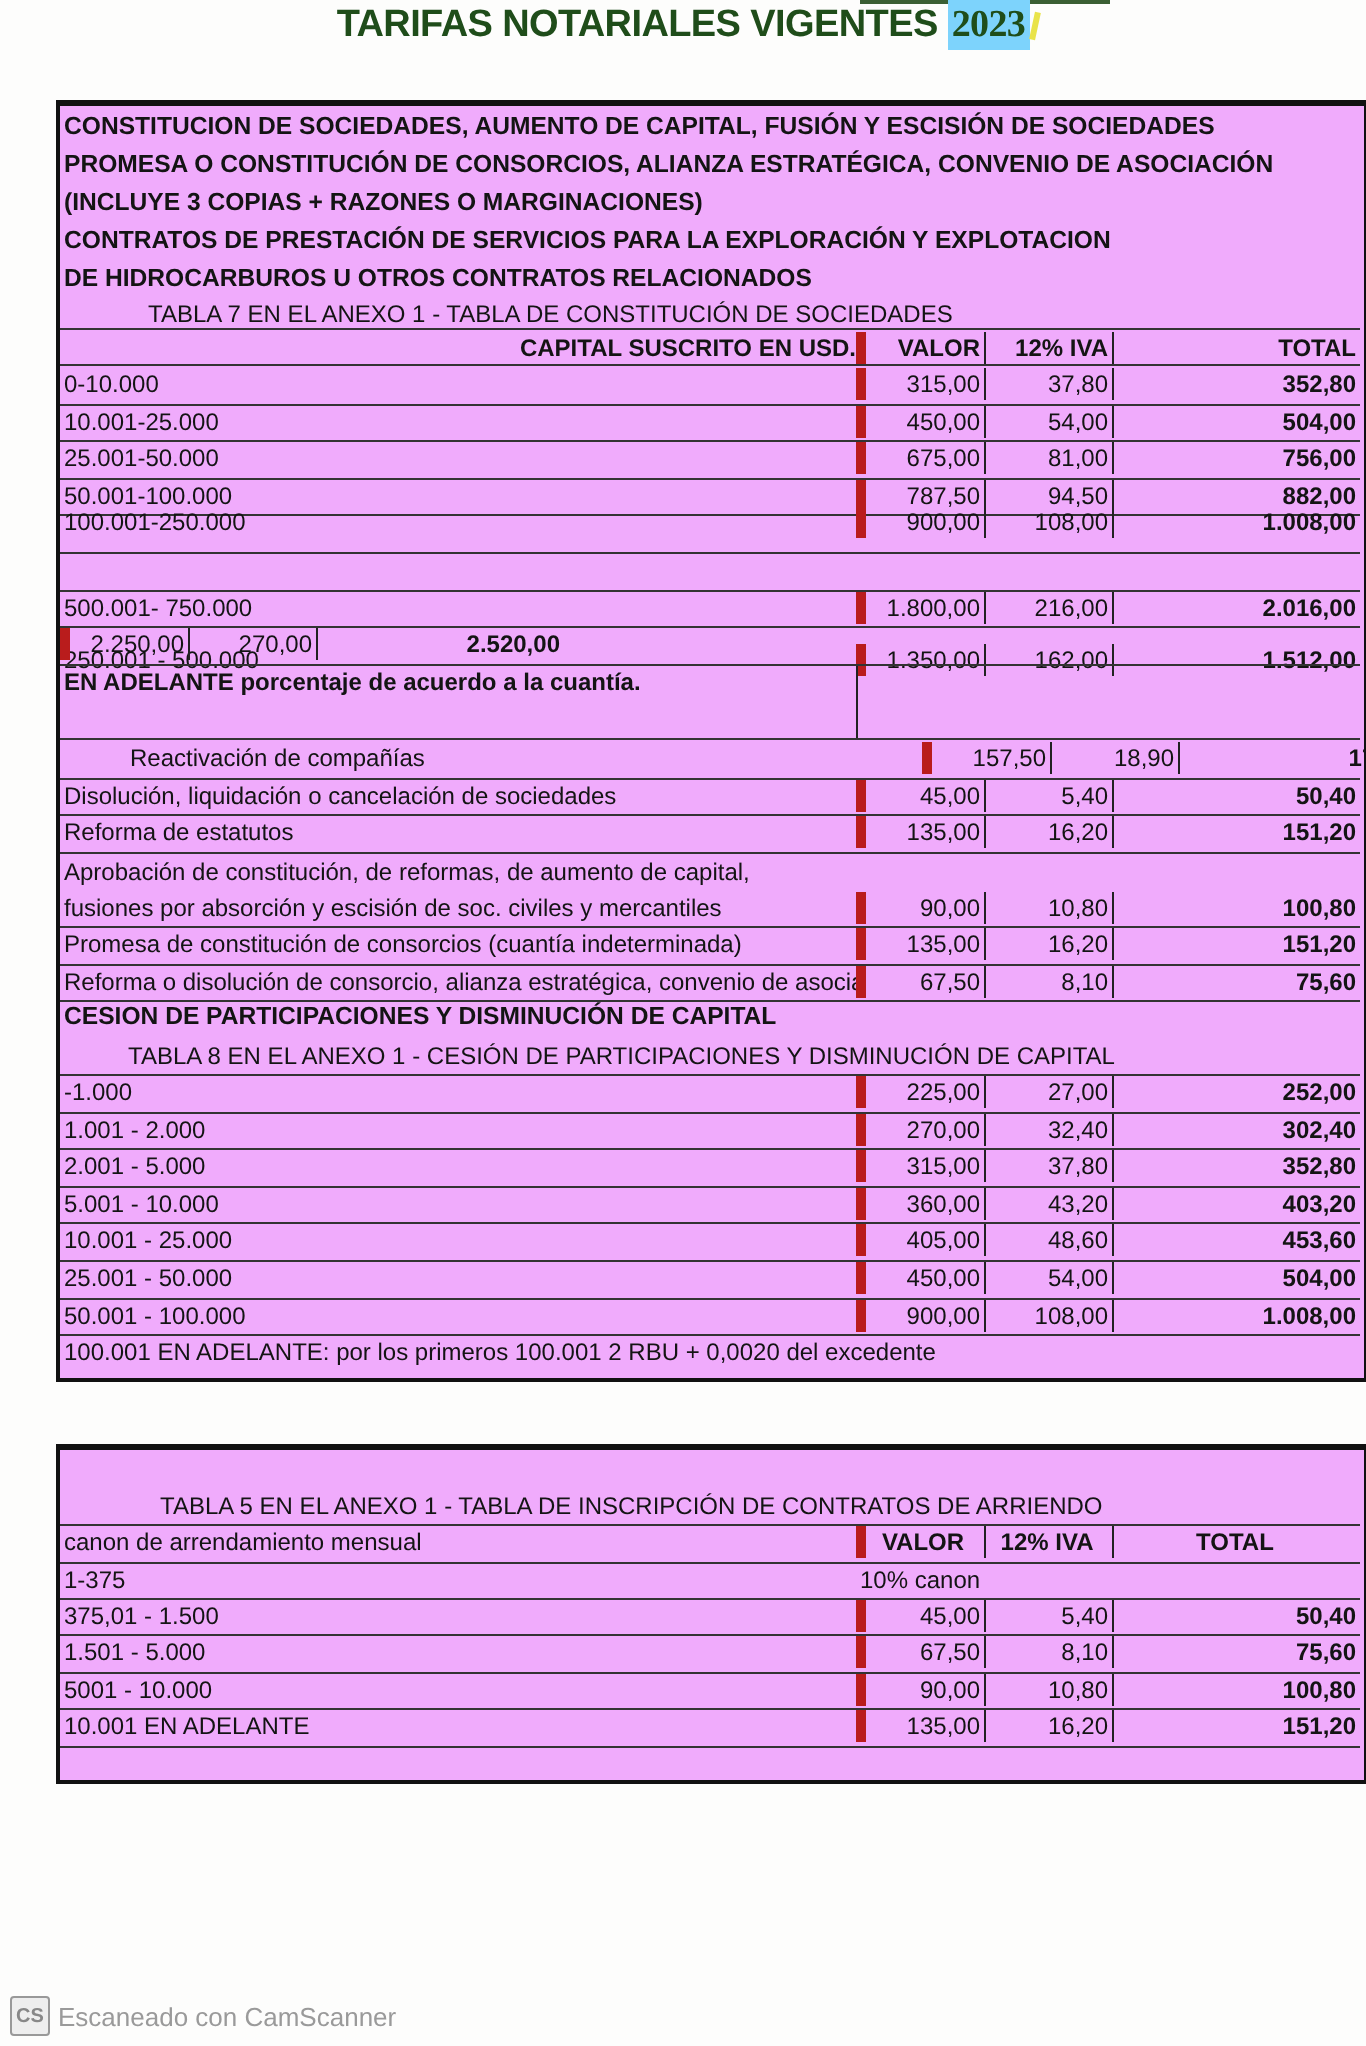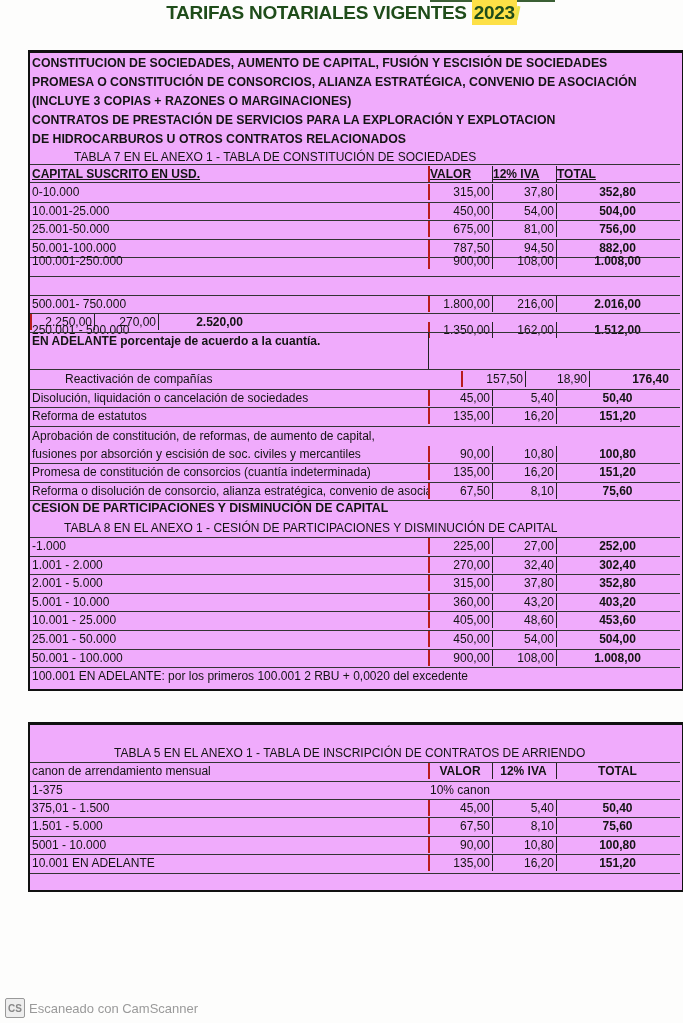--- a/index.html
+++ b/index.html
@@ -1,34 +1,34 @@
 <!DOCTYPE html>
 <html><head>
 <meta charset="utf-8">
 <style>
   html, body { margin:0; padding:0; }
   body { width:683px; height:1023px; background:#fdfdfc; position:relative; overflow:hidden;
          font-family:"Liberation Sans", sans-serif; color:#141414; }
   .title { position:absolute; top:2px; left:0; width:683px; text-align:center;
            font-size:19px; font-weight:bold; color:#1f4d1a; letter-spacing:-0.3px; }
-  .title .yr { background:#fde047; padding:2px 2px; }
+  .title .yr { background:#7dd3fc; padding:2px 2px;font-family:Liberation Serif, serif; }
   .title-line { position:absolute; top:0; left:430px; width:125px; height:2px; background:#3b5f34; }
   .hl-tick { position:absolute; top:6px; left:516px; width:3px; height:14px; background:#e9e34a; transform:rotate(12deg); }
 
   .box { position:absolute; border:2px solid #111; background:#f0abfc; }
   .box.b1 { left:28px; top:50px; width:652px; height:636px; border-top-width:3px; border-right-width:2px; }
   .box.b2 { left:28px; top:722px; width:652px; height:165px; border-top-width:3px; }
 
   .row { position:absolute; left:0; width:652px; display:flex; font-size:12px; line-height:16px; }
   .cell { box-sizing:border-box; white-space:nowrap; overflow:hidden; }
   .c-desc { width:398px; padding-left:2px; }
-  .c-val  { width:64px; text-align:right; padding-right:2px; border-left:2px solid #b91c1c; }
+  .c-val  { width:64px; text-align:right; padding-right:2px; border-left:5px solid #b91c1c; }
   .c-iva  { width:64px; text-align:right; padding-right:2px; border-left:1px solid #222; }
-  .c-tot  { width:124px; text-align:center; padding-right:2px; border-left:1px solid #222; font-weight:bold; }
-  .hdr .cell { font-weight:bold; text-align:left;text-decoration:underline; }
+  .c-tot  { width:124px; text-align:right; padding-right:2px; border-left:1px solid #222; font-weight:bold; }
+  .hdr .cell { font-weight:bold; text-align:right; }
   .hline { position:absolute; left:0; height:1px; background:#333; width:650px; }
   .bold { font-weight:bold; }
   .cap { font-weight:bold; font-size:12.3px; padding-left:2px; }
 
   .footer { position:absolute; left:5px; top:998px; display:flex; align-items:center; gap:4px;
             color:#9a9a9a; font-size:13px; }
   .cs-logo { width:18px; height:18px; border:1px solid #999; border-radius:2px; font-size:10px; font-weight:bold;
              color:#888; display:flex; align-items:center; justify-content:center; background:#eee; }
 </style>
 </head>
@@ -246,21 +246,21 @@
       <div class="hline" style="top: 614.2px;"></div>
     </div>
 
   <div class="row" style="top:615px;">
       <div class="cell c-desc" style="width:650px;">100.001 EN ADELANTE: por los primeros 100.001 2  RBU + 0,0020 del excedente</div>
     </div>
 </div>
 
 <div class="box b2">
   <div class="row" style="top:20px;">
-      <div style="padding-left:84px;">TABLA 5 EN EL ANEXO 1 - TABLA DE INSCRIPCIÓN DE CONTRATOS DE ARRIENDO</div>
+      <div style="padding-left:50px;">TABLA 5 EN EL ANEXO 1 - TABLA DE INSCRIPCIÓN DE CONTRATOS DE ARRIENDO</div>
     </div>
   <div class="hline" style="top:37px;"></div>
   <div class="row" style="top:38px;">
     <div class="cell c-desc">canon de arrendamiento mensual</div>
     <div class="cell c-val bold" style="text-align:center;">VALOR</div>
     <div class="cell c-iva bold" style="text-align:center;">12% IVA</div>
     <div class="cell c-tot" style="text-align:center;">TOTAL</div>
   </div>
   <div class="hline" style="top:56px;"></div>
   <div class="row" style="top:57px;">

